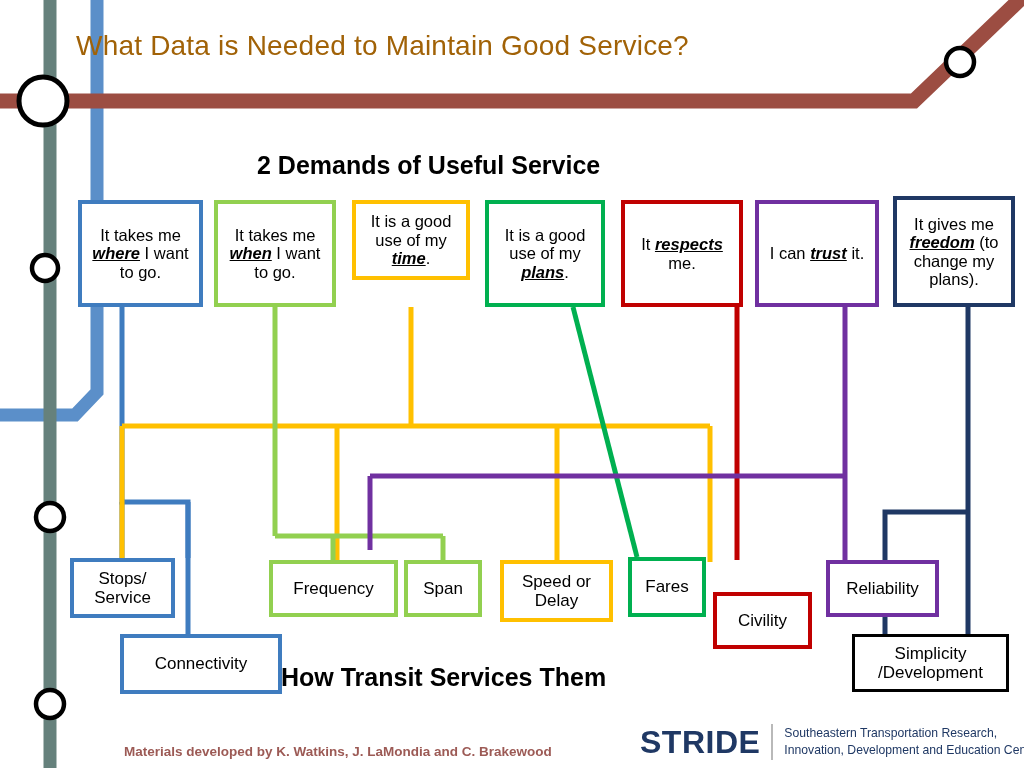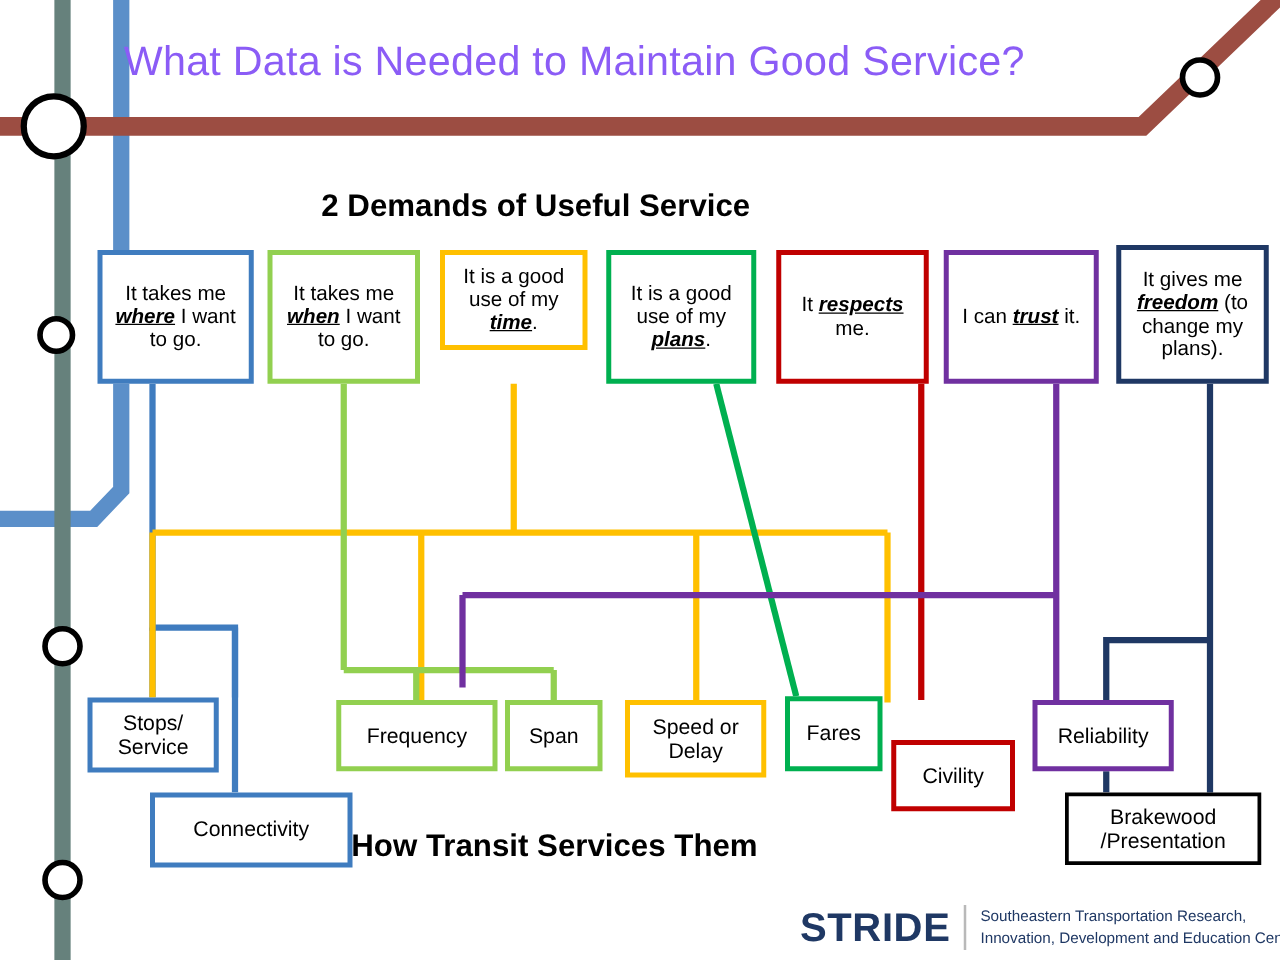--- a/index.html
+++ b/index.html
@@ -10,22 +10,22 @@
     font-family:"Liberation Sans", sans-serif;
     overflow:hidden;
   }
   #slide{position:relative;width:1024px;height:768px;overflow:hidden;background:#fff;}
 
   
   #chrome{position:absolute;inset:0;z-index:1;pointer-events:none;}
 
   
   .slide-title{
-    position:absolute;left:99px;top:30px;
-    font-size:33px;color:#8b5cf6;
+    position:absolute;left:76px;top:30px;
+    font-size:28px;color:#a16207;
     font-family:"Liberation Sans", sans-serif;
     font-weight:400;letter-spacing:.2px;white-space:nowrap;z-index:6;
   }
   .section-head{
     position:absolute;font-weight:bold;color:#000;z-index:6;white-space:nowrap;
   }
   #demands-head{left:257px;top:151px;font-size:25px;}
   #how-head{left:281px;top:663px;font-size:25px;}
 
   
@@ -137,22 +137,23 @@
     </div>
 
   <div class="box bot" id="s0" style="left: 70px; top: 558px; width: 105px; height: 60px; border-color: rgb(63, 124, 191);">Stops/ Service</div>
   <div class="box bot" id="s1" style="left: 120px; top: 634px; width: 162px; height: 60px; border-color: rgb(63, 124, 191);">Connectivity</div>
   <div class="box bot" id="s2" style="left: 269px; top: 560px; width: 129px; height: 57px; border-color: rgb(146, 208, 80);">Frequency</div>
   <div class="box bot" id="s3" style="left: 404px; top: 560px; width: 78px; height: 57px; border-color: rgb(146, 208, 80);">Span</div>
   <div class="box bot" id="s4" style="left: 500px; top: 560px; width: 113px; height: 62px; border-color: rgb(255, 192, 0);">Speed or Delay</div>
   <div class="box bot" id="s5" style="left: 628px; top: 557px; width: 78px; height: 60px; border-color: rgb(0, 176, 80);">Fares</div>
   <div class="box bot" id="s6" style="left: 713px; top: 560px; width: 99px; height: 57px; border-color: rgb(192, 0, 0); margin-top: 32px;">Civility</div>
   <div class="box bot" id="s7" style="left: 826px; top: 560px; width: 113px; height: 57px; border-color: rgb(112, 48, 160);">Reliability</div>
-  <div class="box bot" id="s8" style="left: 852px; top: 634px; width: 157px; height: 58px; border-color: rgb(0, 0, 0); border-width: 3px;">Brakewood /Presentation</div>
+  <div class="box bot" id="s8" style="left: 852px; top: 634px; width: 157px; height: 58px; border-color: rgb(0, 0, 0); border-width: 3px;">Simplicity /Development</div>
 
+  <div class="credit">Materials developed by K. Watkins, J. LaMondia and C. Brakewood</div>
 
   <div id="stride">
     <div class="wordmark">STRIDE</div>
     <div class="rule"></div>
     <div>
       <div class="tagline">Southeastern Transportation Research,</div>
       <div class="tagline">Innovation, Development and Education Center</div>
     </div>
   </div>
 

